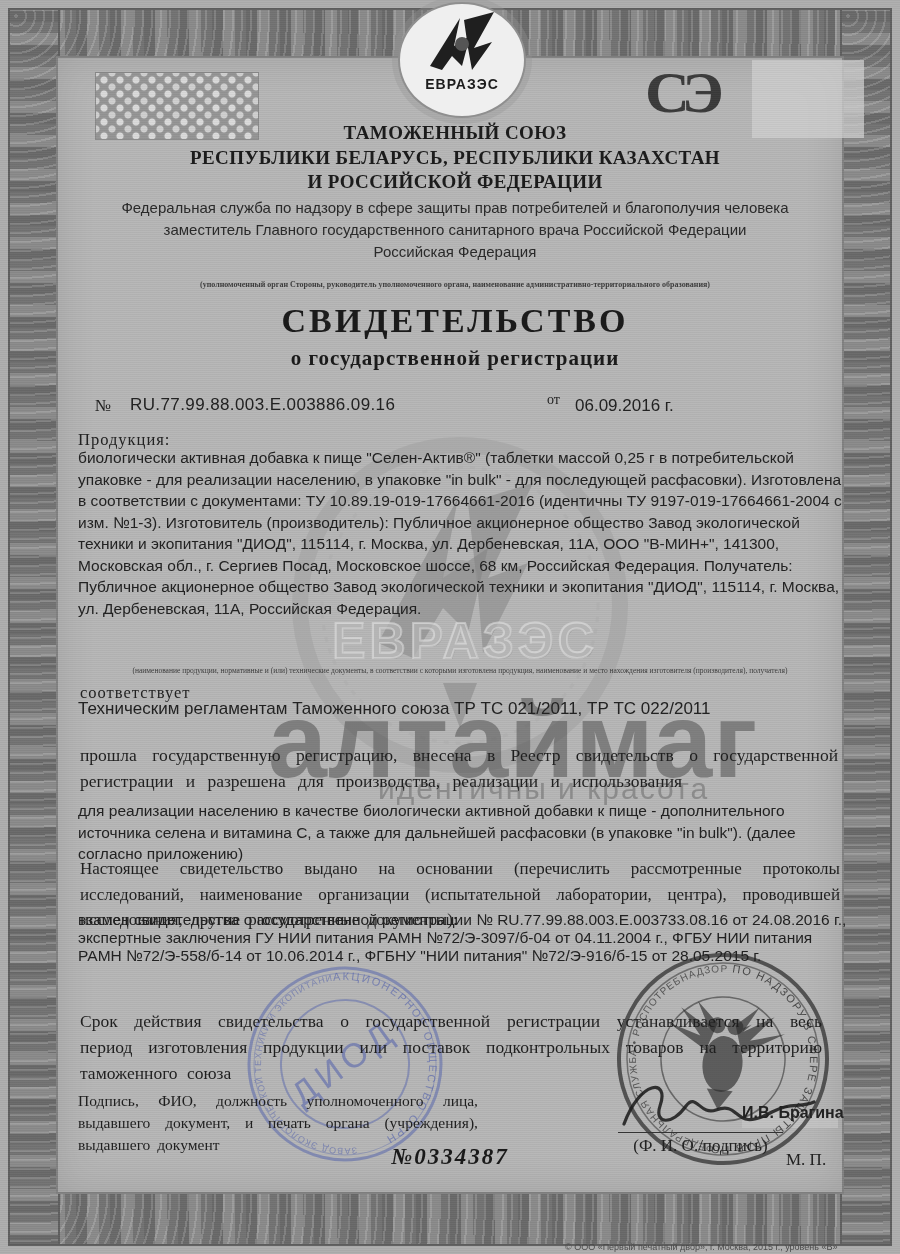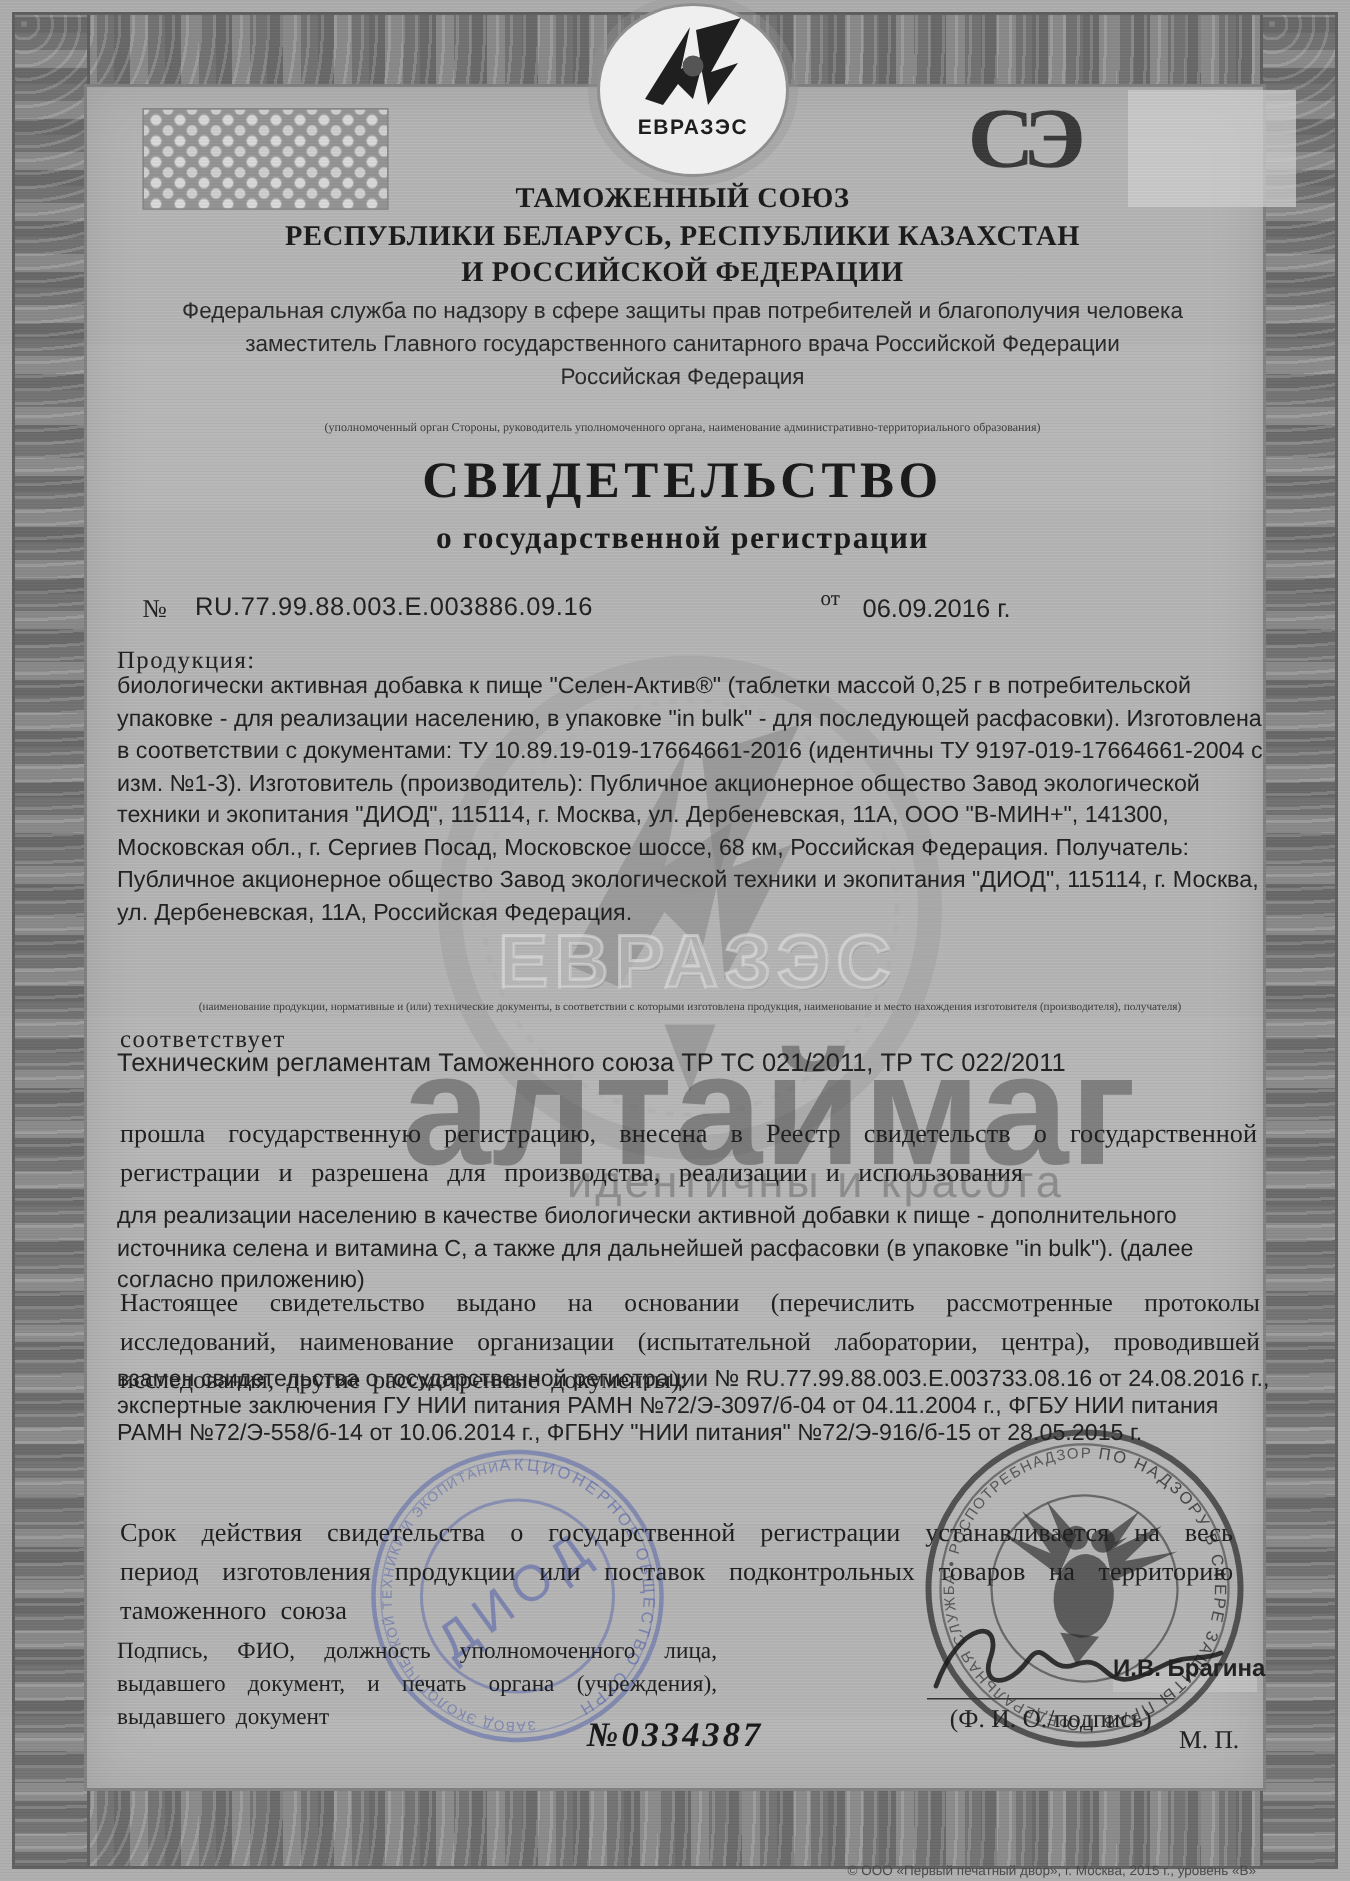--- a/index.html
+++ b/index.html
@@ -32,21 +32,21 @@
   .badge{left:398px;top:2px;width:124px;height:112px;border-radius:50%;
         background:#efefef;border:2px solid #8f8f8f;box-shadow:0 0 0 6px rgba(150,150,150,.35);z-index:5;}
   .badge .lbl{position:absolute;left:0;right:0;top:72px;text-align:center;
         font:bold 14px "Liberation Sans",sans-serif;letter-spacing:1px;color:#1d1d1d;}
   .se{left:645px;top:58px;font:bold 62px "Liberation Serif",serif;letter-spacing:-8px;color:#3a3a3a;
         transform:scaleY(.92);}
   .patch{left:752px;top:60px;width:112px;height:78px;background:rgba(208,208,208,.75);}
   .patch2{left:742px;top:1112px;width:96px;height:16px;background:rgba(200,200,200,.7);}
   .h-line{left:70px;right:60px;font:bold 19px "Liberation Serif",serif;color:#1c1c1c;letter-spacing:.4px;}
   .auth{left:70px;right:60px;font:15px "Liberation Sans",sans-serif;color:#2a2a2a;line-height:22px;}
-  .note{color:#3d3d3d;}
+  .note{color:#3d3d3d;font-weight:bold;}
   .doc-title{left:70px;right:60px;font:bold 34px "Liberation Serif",serif;letter-spacing:3px;color:#1b1b1b;}
   .doc-sub{left:70px;right:60px;font:bold 21px "Liberation Serif",serif;letter-spacing:1px;color:#1b1b1b;}
   .body-sans{font:15.5px/21.5px "Liberation Sans",sans-serif;color:#222;}
   .body-serif{font:17.5px/26px "Liberation Serif",serif;color:#1f1f1f;text-align:justify;}
   
   .wm-evrazes-text{left:300px;top:612px;width:330px;text-align:center;z-index:1;
         font:bold 50px "Liberation Sans",sans-serif;letter-spacing:4px;
         color:rgba(198,198,198,.6);-webkit-text-stroke:2px rgba(225,225,225,.55);
         text-shadow:1px 1px 0 rgba(110,110,110,.35);}
   .wm-store{left:268px;top:680px;z-index:3;font:bold 106px "Liberation Sans",sans-serif;

